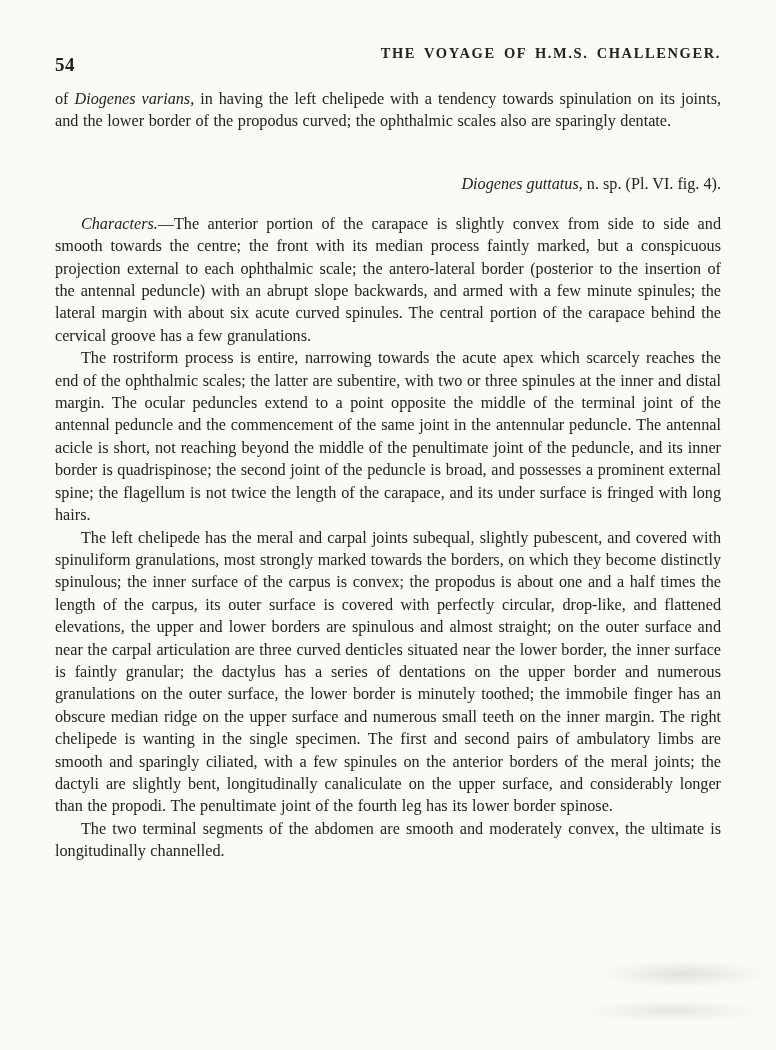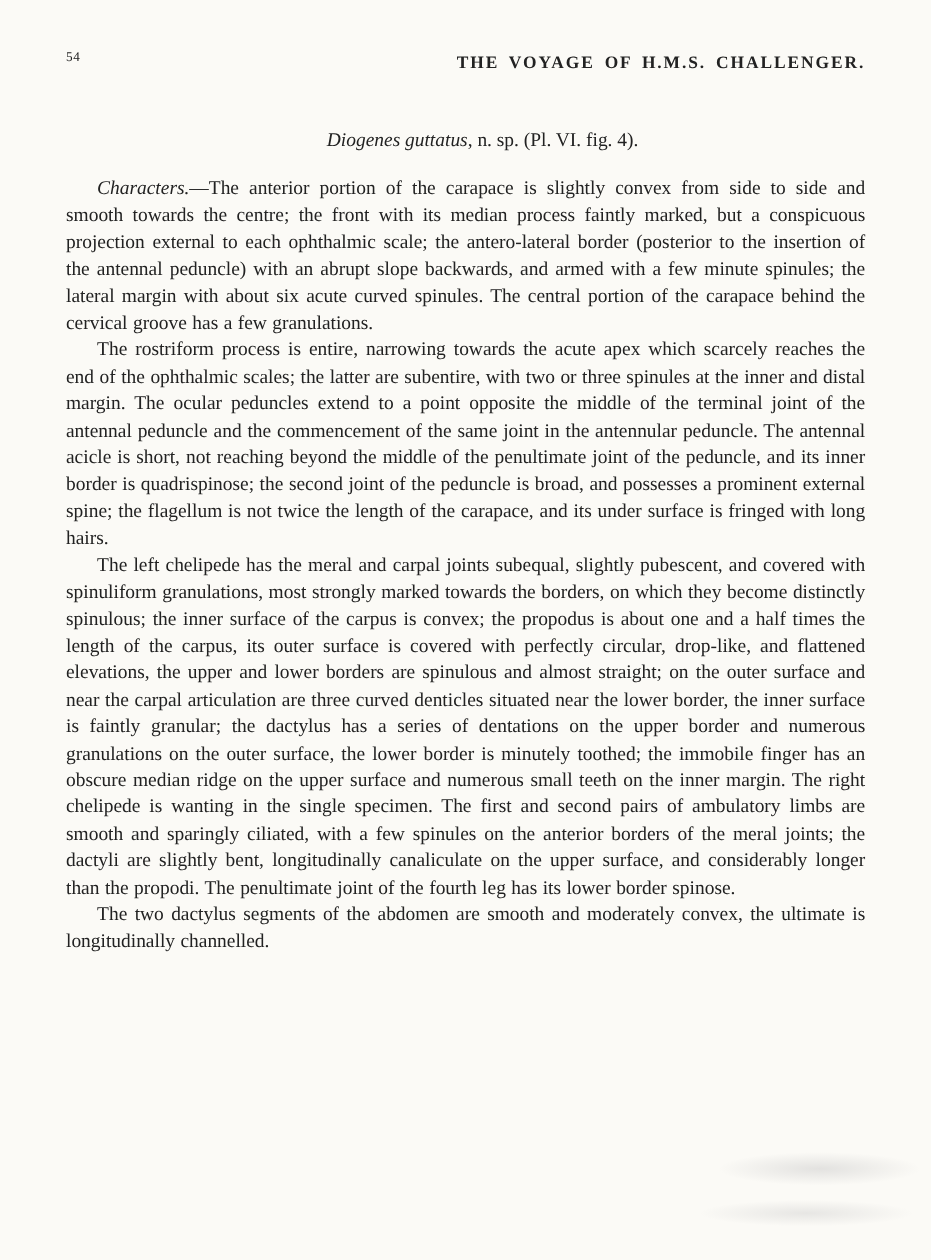--- a/index.html
+++ b/index.html
@@ -22,23 +22,23 @@
       box-sizing: border-box;
     }
     .running-head {
       position: relative;
       height: 24px;
       margin-bottom: 22px;
     }
     .page-num {
       position: absolute;
       left: 0;
-      top: 0;
-      font-size: 11px;
-      font-weight: normal;
+      top: 12px;
+      font-size: 19px;
+      font-weight: bold;
       letter-spacing: 0.5px;
     }
     .head-title {
       display: block;
       text-align: right;
       font-size: 14.5px;
       font-weight: bold;
       letter-spacing: 1.6px;
       word-spacing: 3px;
       padding-top: 3px;
@@ -52,21 +52,21 @@
       word-spacing: 0.5px;
     }
     .no-indent {
       text-indent: 0;
     }
     .species-heading {
       margin: 40px 0 18px 0;
       font-size: 16.2px;
       line-height: 22px;
       text-indent: 1.75em;
-      text-align: center;
+      text-align: right;
     }
     .para i, .species-heading i {
       font-style: italic;
     }
     .smudge {
       position: absolute;
       pointer-events: none;
     }
     .smudge-1 {
       right: 8px;
@@ -86,27 +86,28 @@
 </head>
 <body>
 
 <div class="page">
 
   <div class="running-head">
     <span class="page-num">54</span>
     <span class="head-title">THE VOYAGE OF H.M.S. CHALLENGER.</span>
   </div>
 
+  <p class="para no-indent"><span>of </span><i>Diogenes varians</i><span>, in having the left chelipede with a tendency towards spinulation on its joints, and the lower border of the propodus curved; the ophthalmic scales also are sparingly dentate.</span></p>
 
   <p class="species-heading"><i>Diogenes guttatus</i><span>, n. sp. (Pl. VI. fig. 4).</span></p>
 
   <p class="para"><i>Characters.</i><span>—The anterior portion of the carapace is slightly convex from side to side and smooth towards the centre; the front with its median process faintly marked, but a conspicuous projection external to each ophthalmic scale; the antero-lateral border (posterior to the insertion of the antennal peduncle) with an abrupt slope backwards, and armed with a few minute spinules; the lateral margin with about six acute curved spinules. The central portion of the carapace behind the cervical groove has a few granulations.</span></p>
 
   <p class="para">The rostriform process is entire, narrowing towards the acute apex which scarcely reaches the end of the ophthalmic scales; the latter are subentire, with two or three spinules at the inner and distal margin. The ocular peduncles extend to a point opposite the middle of the terminal joint of the antennal peduncle and the commencement of the same joint in the antennular peduncle. The antennal acicle is short, not reaching beyond the middle of the penultimate joint of the peduncle, and its inner border is quadrispinose; the second joint of the peduncle is broad, and possesses a prominent external spine; the flagellum is not twice the length of the carapace, and its under surface is fringed with long hairs.</p>
 
   <p class="para">The left chelipede has the meral and carpal joints subequal, slightly pubescent, and covered with spinuliform granulations, most strongly marked towards the borders, on which they become distinctly spinulous; the inner surface of the carpus is convex; the propodus is about one and a half times the length of the carpus, its outer surface is covered with perfectly circular, drop-like, and flattened elevations, the upper and lower borders are spinulous and almost straight; on the outer surface and near the carpal articulation are three curved denticles situated near the lower border, the inner surface is faintly granular; the dactylus has a series of dentations on the upper border and numerous granulations on the outer surface, the lower border is minutely toothed; the immobile finger has an obscure median ridge on the upper surface and numerous small teeth on the inner margin. The right chelipede is wanting in the single specimen. The first and second pairs of ambulatory limbs are smooth and sparingly ciliated, with a few spinules on the anterior borders of the meral joints; the dactyli are slightly bent, longitudinally canaliculate on the upper surface, and considerably longer than the propodi. The penultimate joint of the fourth leg has its lower border spinose.</p>
 
-  <p class="para">The two dactylus segments of the abdomen are smooth and moderately convex, the ultimate is longitudinally channelled.</p>
+  <p class="para">The two terminal segments of the abdomen are smooth and moderately convex, the ultimate is longitudinally channelled.</p>
 
   <div class="smudge smudge-1"></div>
   <div class="smudge smudge-2"></div>
 
 </div>
 
 </body></html>

